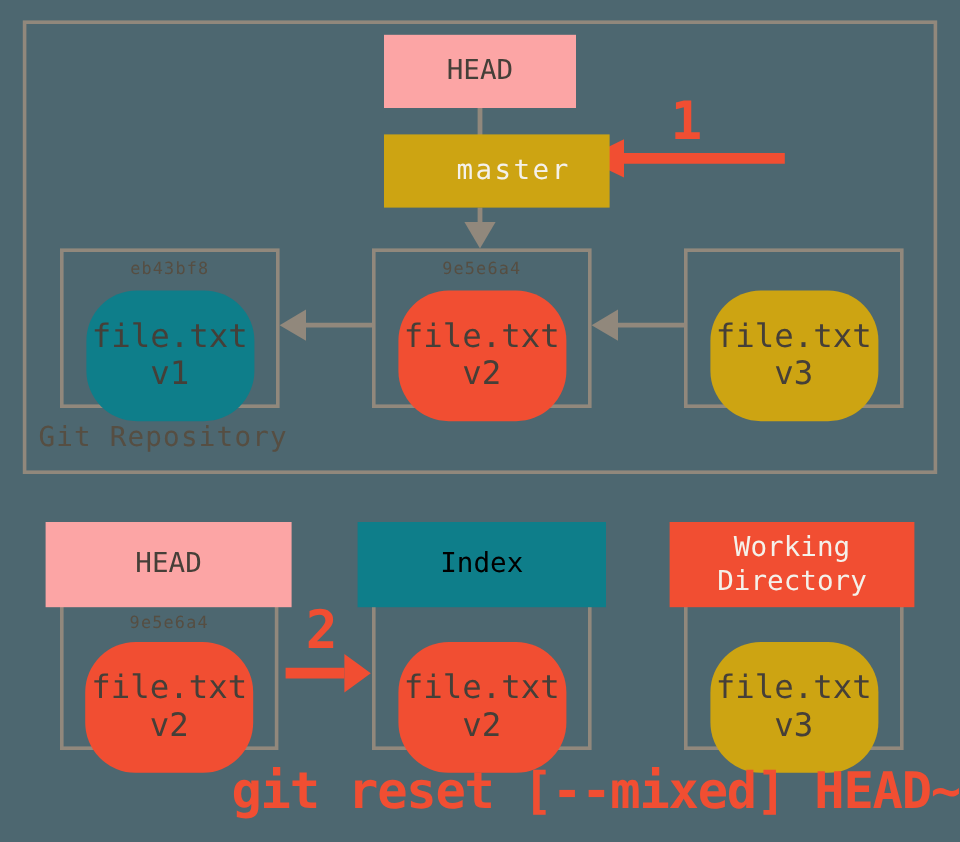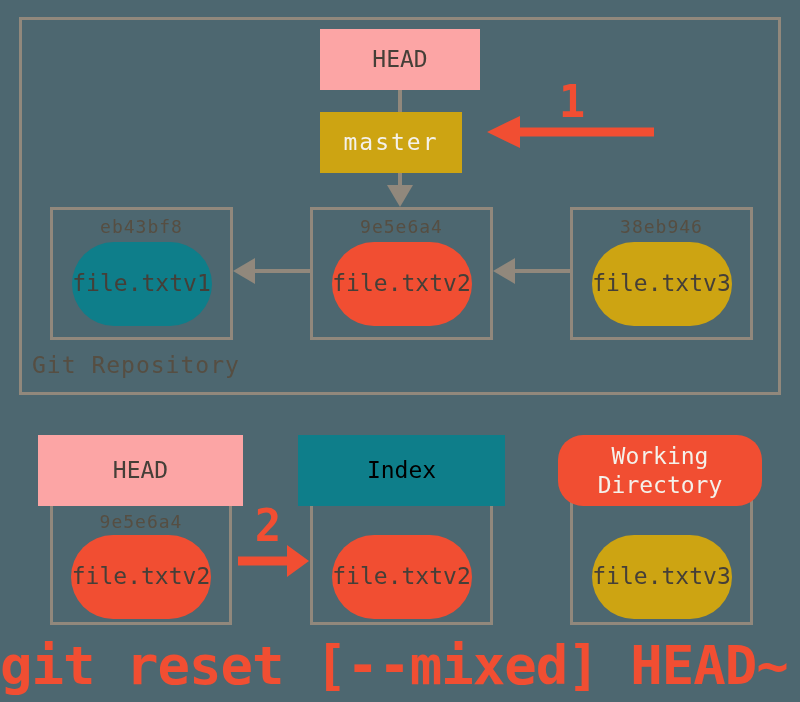--- a/index.html
+++ b/index.html
@@ -21,54 +21,54 @@
   .node{
     position:absolute;display:flex;align-items:center;justify-content:center;
     text-align:center;z-index:10;font-size:23px;line-height:1.2;
   }
   .offwhite{background:#fca5a5;color:#453f38;}
   .goldbg{background:#cda412;color:#f4f1ea;}
   .tealbg{background:#0e7e8a;color:#000000;}
   .redbg{background:#f14e32;color:#f4f1ea;}
 
   .head-top{left:320px;top:29px;width:160px;height:61px;}
-  .master{left:320px;top:112px;width:142px;height:61px;letter-spacing:2px;}
+  .master{left:320px;top:112px;width:160px;height:61px;letter-spacing:2px;padding-left:28px;}
 
   
   .commit{
     position:absolute;top:207px;width:183px;height:133px;
     border:3px solid #91887c;box-sizing:border-box;z-index:2;
   }
   .commit.c1{left:50px;}
   .commit.c2{left:310px;}
   .commit.c3{left:570px;}
   .hash{
     position:absolute;top:6px;left:0;width:100%;text-align:center;
-    font-size:18px;color:#564e42;letter-spacing:1px;
+    font-size:14px;color:#564e42;letter-spacing:1px;
   }
   .oval{
     position:absolute;left:50%;transform:translateX(-50%);
-    width:140px;height:84px;border-radius:42px;
-    display:flex;flex-direction:row;align-items:center;justify-content:center;
-    font-size:23px;line-height:1.12;color:#453f38;z-index:3;
+    width:140px;height:109px;border-radius:42px;
+    display:flex;flex-direction:column;align-items:center;justify-content:center;
+    font-size:27px;line-height:1.12;color:#453f38;z-index:3;
   }
   .commit .oval{top:32px;}
   .oval.teal{background:#0e7e8a;}
   .oval.red{background:#f14e32;}
   .oval.gold{background:#cda412;}
 
   
   .area-header{
     position:absolute;top:435px;height:71px;z-index:10;
     display:flex;align-items:center;justify-content:center;text-align:center;
     font-size:23px;line-height:1.25;
   }
   .ah-head{left:38px;width:205px;}
   .ah-index{left:298px;width:207px;}
-  .ah-wd{left:558px;width:204px;padding:0 20px;box-sizing:border-box;border-radius:25px;}
+  .ah-wd{left:558px;width:204px;padding:0 20px;box-sizing:border-box;}
 
   
   .bucket{
     position:absolute;top:470px;height:155px;
     border:3px solid #91887c;box-sizing:border-box;z-index:2;
   }
   .bucket.b1{left:50px;width:182px;}
   .bucket.b2{left:310px;width:183px;}
   .bucket.b3{left:570px;width:183px;}
   .bucket .hash{top:38px;}
@@ -77,22 +77,22 @@
   
   .step{
     position:absolute;color:#f14e32;font-size:44px;font-weight:bold;
     z-index:12;text-align:center;
   }
   .step1{left:550px;top:76px;width:44px;}
   .step2{left:246px;top:500px;width:44px;}
 
   
   .caption{
-    position:absolute;left:0;top:634px;width:100%;text-align:left;
-    color:#f14e32;font-size:54px;font-weight:bold;z-index:12;
+    position:absolute;left:0;top:634px;width:100%;text-align:right;
+    color:#f14e32;font-size:42px;font-weight:bold;z-index:12;
     letter-spacing:-1px;white-space:pre;
   }
 
   svg.overlay{position:absolute;left:0;top:0;z-index:5;pointer-events:none;}
 </style>
 </head>
 <body>
 
 <div class="canvas">
 
@@ -131,21 +131,20 @@
     </div>
   </div>
   <div class="commit c2">
     <div class="hash">9e5e6a4</div>
     <div class="oval red">
       <span>file.txt</span>
       <span>v2</span>
     </div>
   </div>
   <div class="commit c3">
-    <div class="hash">38eb946</div>
     <div class="oval gold">
       <span>file.txt</span>
       <span>v3</span>
     </div>
   </div>
 
   <div class="step step1">1</div>
   <div class="step step2">2</div>
 
   <div class="area-header offwhite ah-head">HEAD</div>

